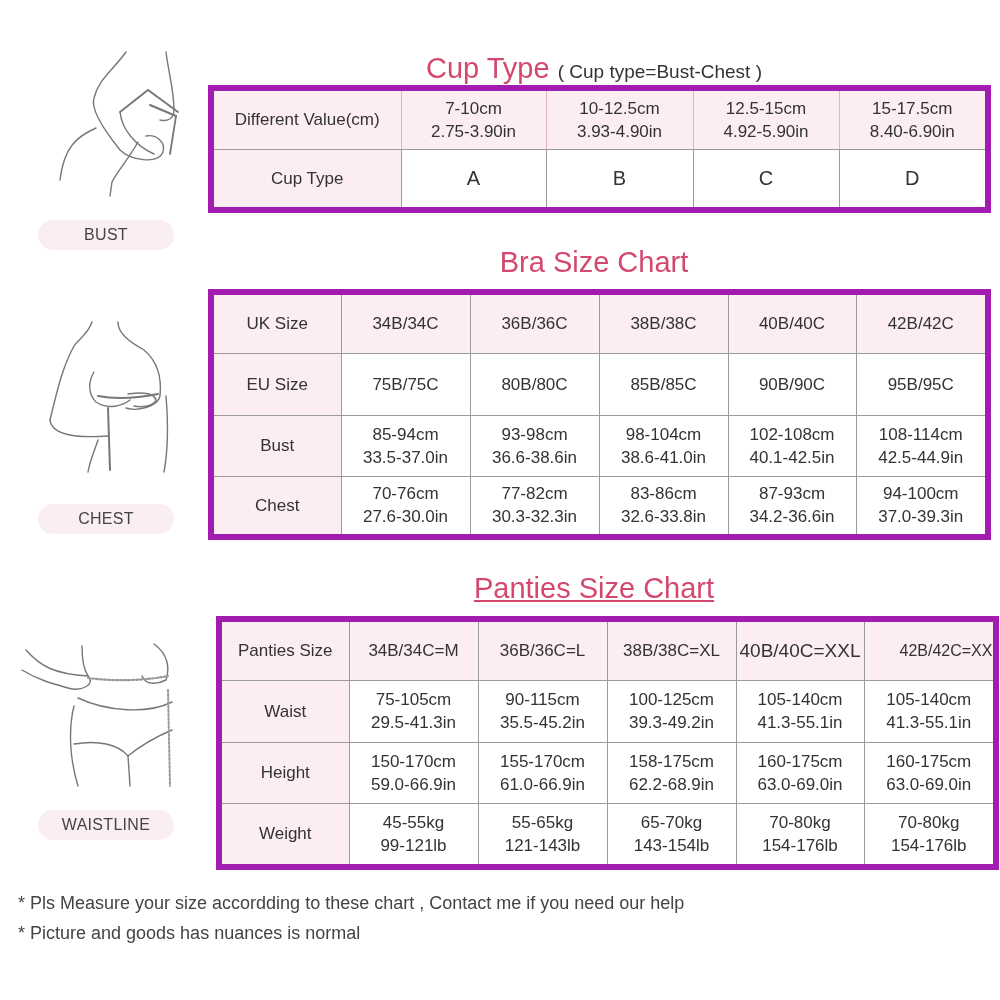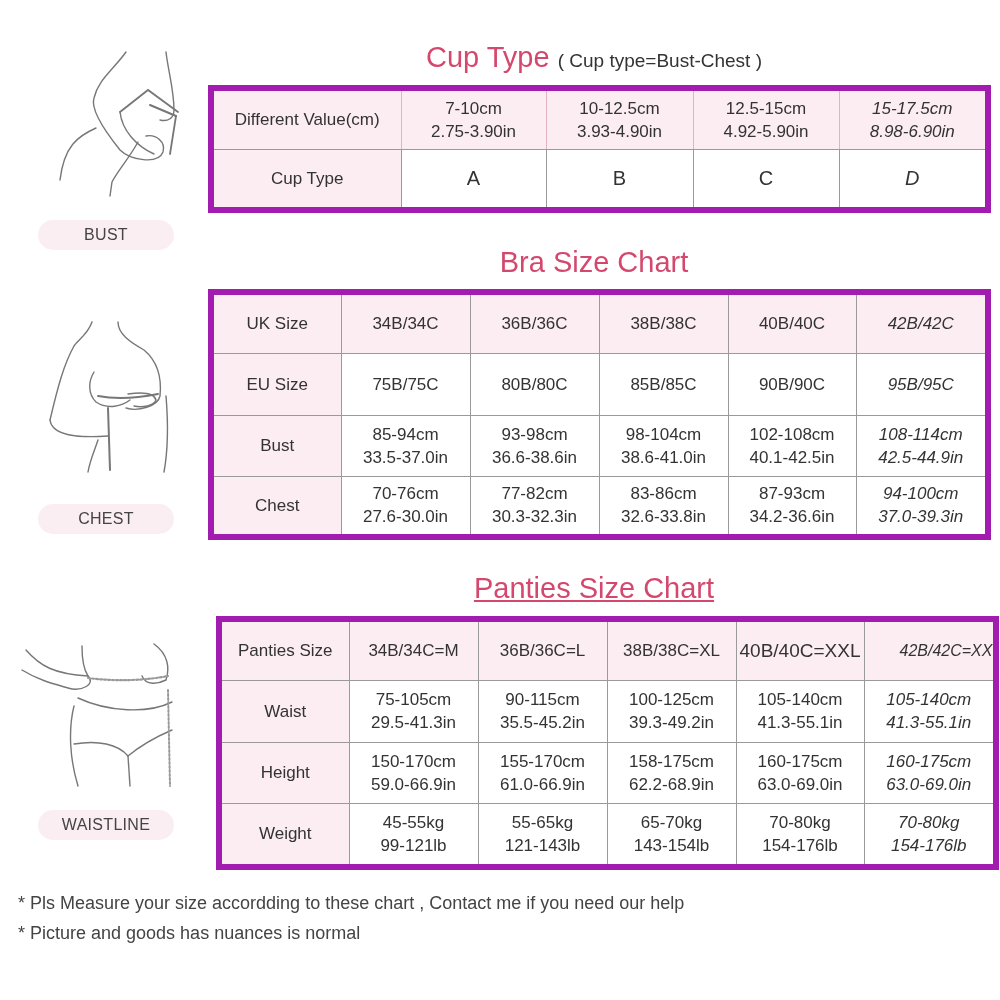--- a/index.html
+++ b/index.html
@@ -19,21 +19,21 @@
   }
   table.grid td {
     border: 1px solid #9a9a9a; text-align: center; vertical-align: middle;
     font-size: 17px; line-height: 23px; color: #333; background: #fff;
     white-space: nowrap; overflow: hidden; padding: 0;
   }
   table.grid td.rh { background: #fcedf3; }
   table.grid tr.hr td { background: #fcedf3; }
   table.grid tr:first-child td { border-top: none; }
   table.grid td:first-child { border-left: none; }
-  table.grid td:last-child { border-right: none; font-style: italic; }
+  table.grid td:last-child { border-right: none; }
   table.grid tr:last-child td { border-bottom: none; }
   table.cup tr.hr td { border-left-color: #e4b3c3; border-right-color: #e4b3c3; }
 
   .illus { position: absolute; left: 18px; width: 172px; }
   .illus svg { display: block; }
   .pill {
     position: absolute; left: 38px; width: 136px; height: 30px; border-radius: 15px;
     background: #fbeef3; color: #444; font-size: 16px; text-align: center; line-height: 30px;
     letter-spacing: 0.3px;
   }
@@ -81,21 +81,21 @@
     <path d="M70 38 C 100 42, 130 40, 150 36" stroke="#999" stroke-width="2.2" stroke-dasharray="2 2"></path>
     <path d="M60 58 C 90 72, 130 74, 154 62"></path>
     <path d="M56 66 C 50 90, 52 120, 60 146"></path>
     <path d="M56 104 C 80 100, 100 104, 110 116 C 122 106, 140 96, 154 90"></path>
     <path d="M110 116 L 112 146"></path>
     <path d="M150 50 L 152 146" stroke="#999" stroke-width="2" stroke-dasharray="2 2"></path>
   </svg>
 </div>
 <div class="pill" style="top:810px;">WAISTLINE</div>
 
-<div class="title" style="top:41px;">
+<div class="title" style="top:52px;">
   <span>Cup Type</span>
   <span class="sub">( Cup type=Bust-Chest )</span>
 </div>
 
 <table class="grid cup" style="top:85px; height:124px;">
   <colgroup>
       <col style="width:190px">
       <col style="width:145px">
       <col style="width:147px">
       <col style="width:146px">
@@ -111,21 +111,21 @@
     <td>
           <div>10-12.5cm</div>
           <div>3.93-4.90in</div>
         </td>
     <td>
           <div>12.5-15cm</div>
           <div>4.92-5.90in</div>
         </td>
     <td>
           <div>15-17.5cm</div>
-          <div>8.98-6.90in</div>
+          <div>8.40-6.90in</div>
         </td>
   </tr>
   <tr style="height:61px;">
     <td class="rh">Cup Type</td>
     <td style="font-size:20px;">A</td>
     <td style="font-size:20px;">B</td>
     <td style="font-size:20px;">C</td>
     <td style="font-size:20px;">D</td>
   </tr>
 </tbody>

